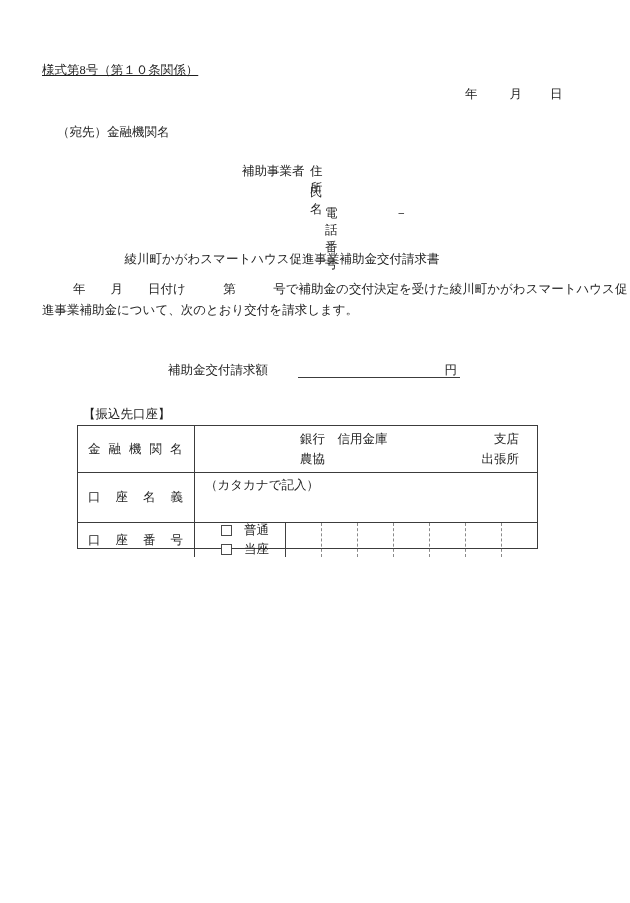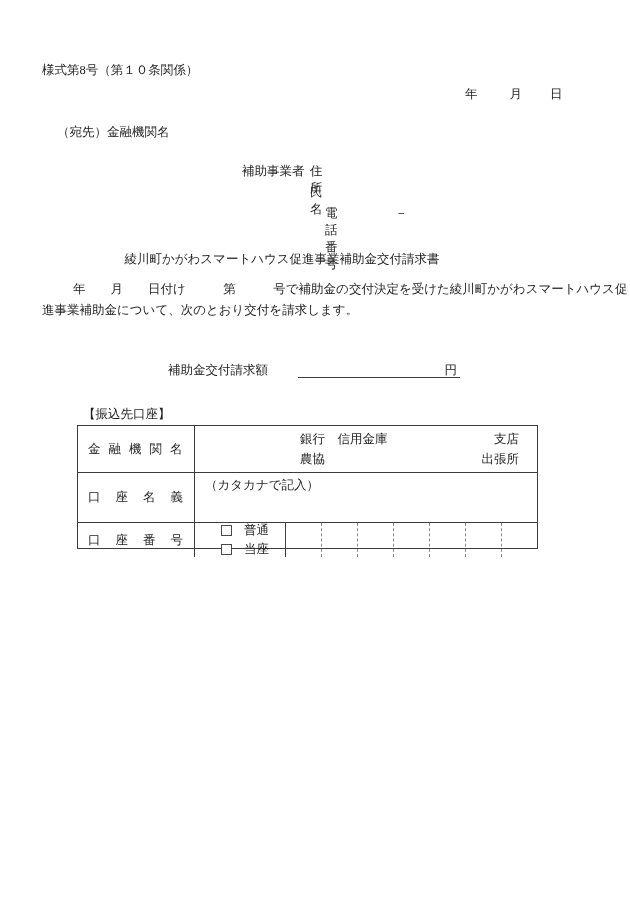--- a/index.html
+++ b/index.html
@@ -6,21 +6,21 @@
   html,body { background:#ffffff; }
   body {
     position:relative;
     width:630px; height:903px;
     font-family:"Liberation Serif","DejaVu Serif",serif;
     font-size:12.5px;
     color:#1f1f1f;
     overflow:hidden;
   }
   .abs { position:absolute; }
-  .form-number { left:42px; top:62px; }
+  .form-number { left:42px; top:62px;text-decoration:underline; }
   .date-line { left:465px; top:86px; }
   .date-line .gap32 { margin-left:32px; }
   .date-line .gap28 { margin-left:28px; }
   .addressee { left:57px; top:124px; }
 
   .applicant { left:242px; top:163px; }
   .app-row { position:relative; height:21px; }
   .app-field { position:absolute; left:68px; top:0; }
   .app-field.phone { left:83px; }
   .phone-dash { position:absolute; left:153px; top:0; }

